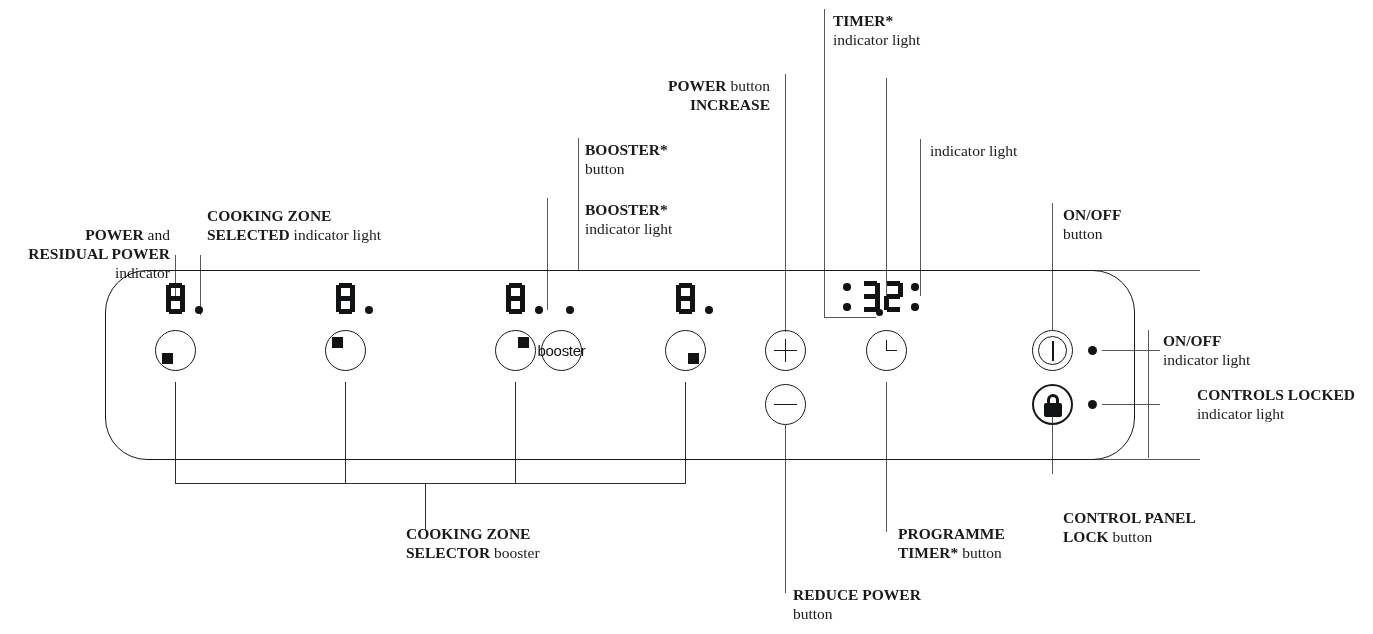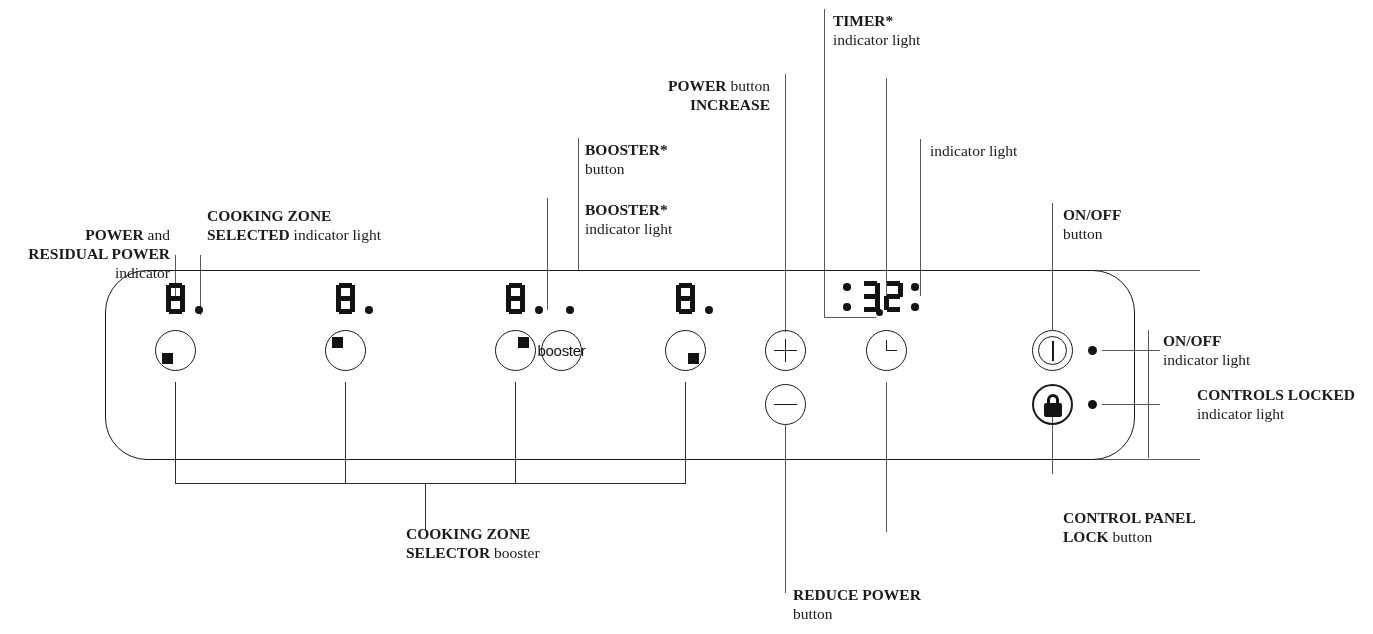--- a/index.html
+++ b/index.html
@@ -270,20 +270,24 @@
   <div class="label" style="left:1063px; top:466px;margin-top:42px;">
     <span class="ln"><b>CONTROL PANEL</b></span>
     <span class="ln"><b>LOCK</b><span class="reg"> button</span></span>
   </div>
 
   <div class="label" style="left:406px; top:524px;">
     <span class="ln"><b>COOKING ZONE</b></span>
     <span class="ln"><b>SELECTOR</b><span class="reg"> booster</span></span>
   </div>
 
+  <div class="label" style="left:898px; top:524px;">
+    <span class="ln"><b>PROGRAMME</b></span>
+    <span class="ln"><b>TIMER*</b><span class="reg"> button</span></span>
+  </div>
 
   <div class="label" style="left:793px; top:585px;">
     <span class="ln"><b>REDUCE POWER</b></span>
     <span class="ln"><span class="reg">button</span></span>
   </div>
 
   <div class="hline" style="left:172px; top:270px; width:1028px;"></div>
 
   <div class="vline" style="left:175px; top:255px; height:45px;"></div>
 

